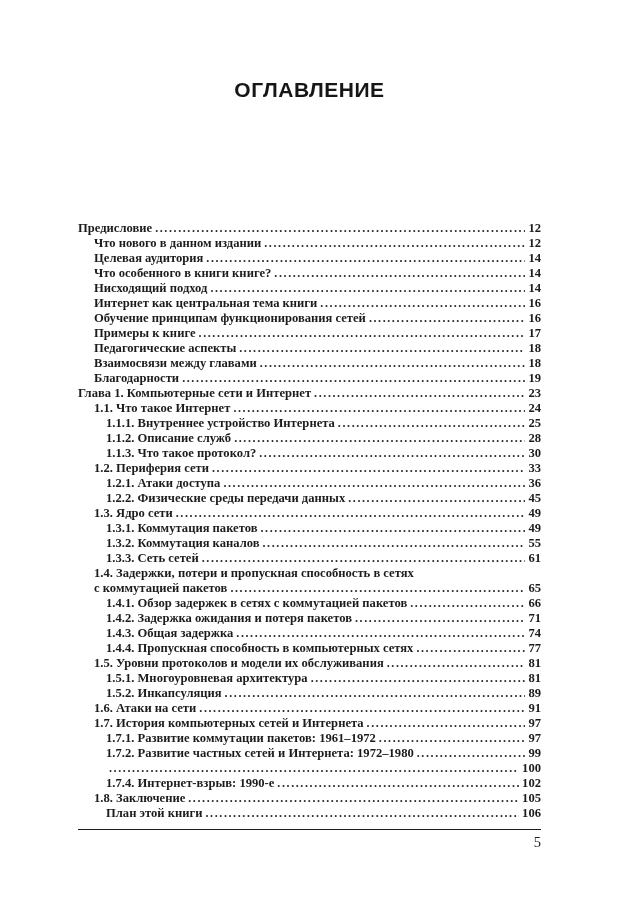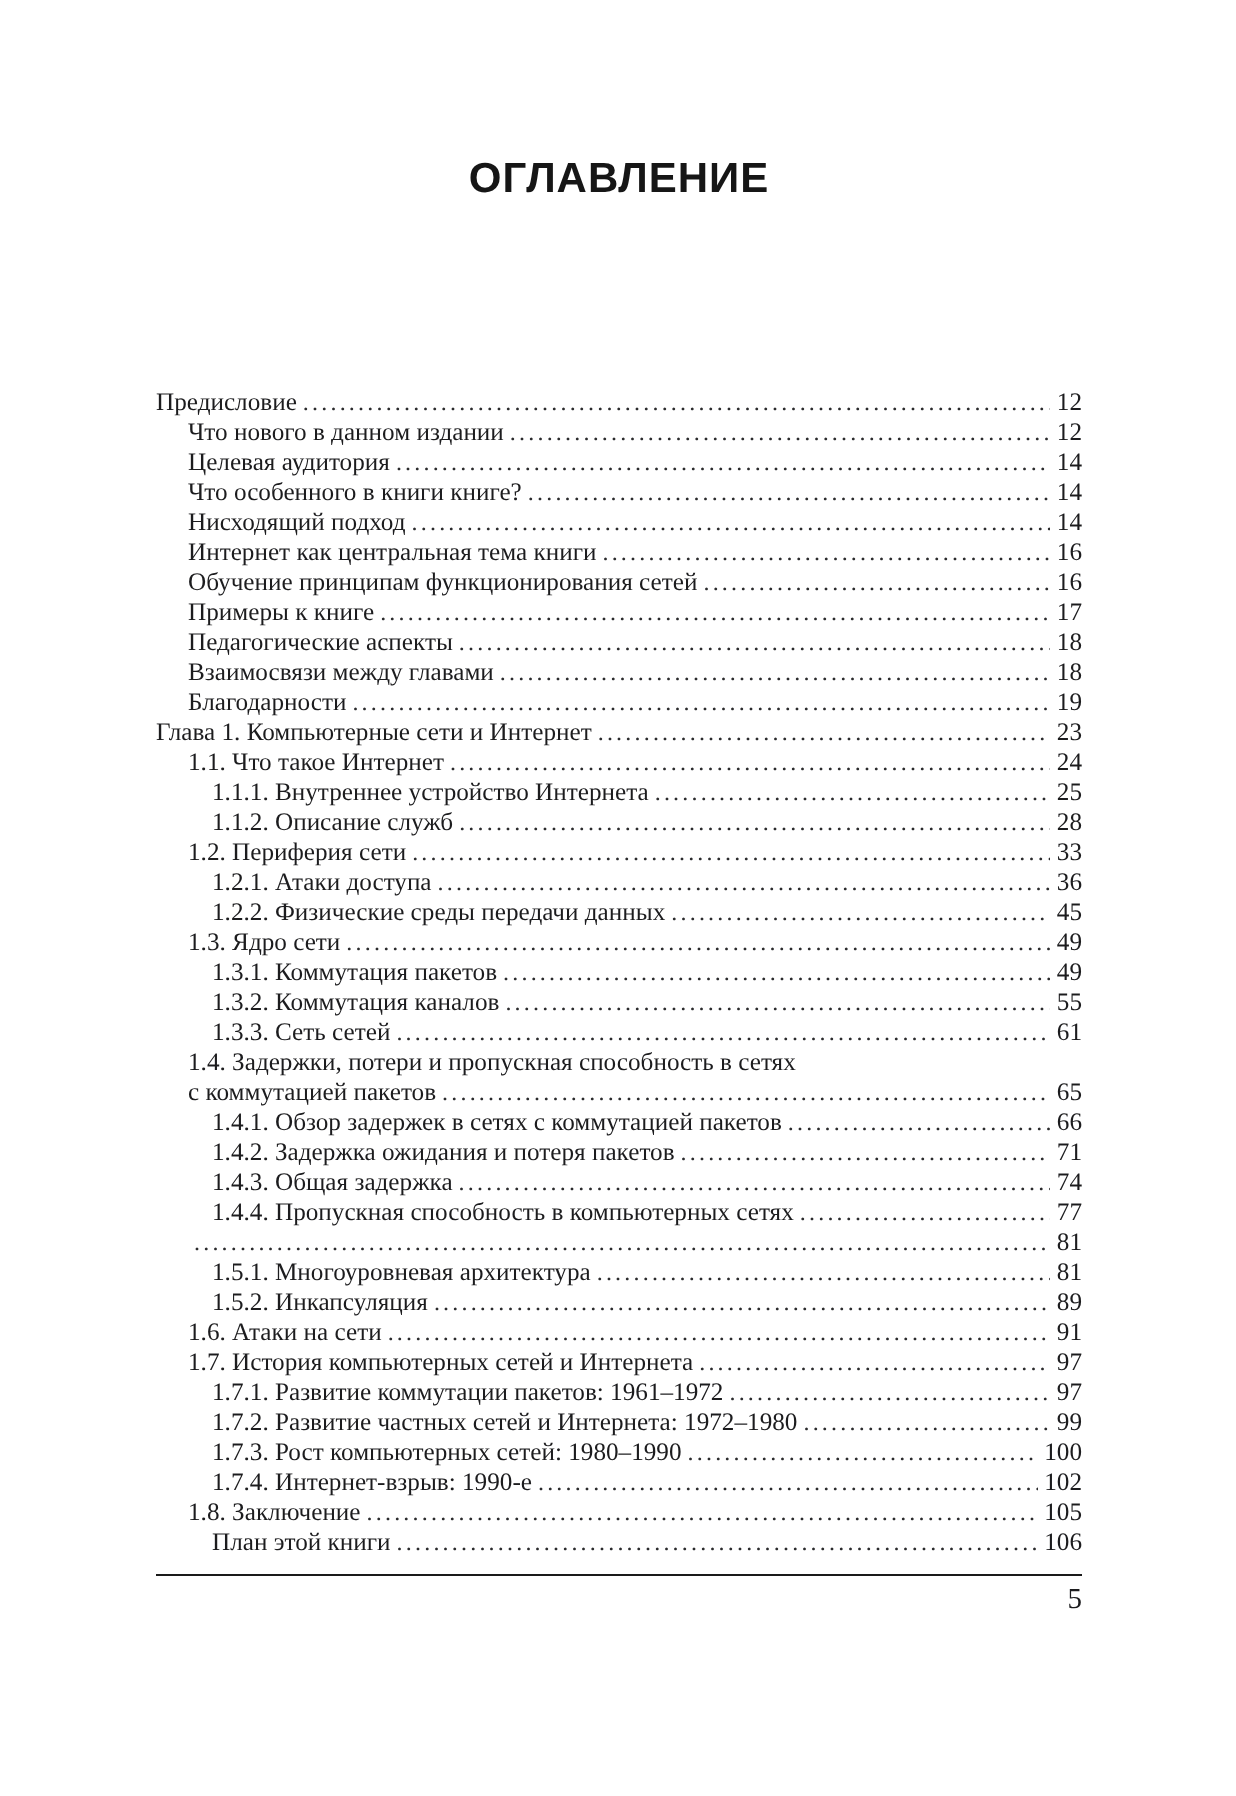--- a/index.html
+++ b/index.html
@@ -21,21 +21,22 @@
   .title {
     margin: 8px 0 0 0;
     font-family: "Liberation Sans", "DejaVu Sans", sans-serif;
     font-weight: 700;
     font-size: 21px;
     letter-spacing: 0.5px;
     text-align: center;
     color: #161616;
   }
   .toc {
-    margin-top: 92px;
+    margin-top: 119px;
+    font-weight: bold;
   }
   .row {
     display: flex;
     align-items: baseline;
     height: 15px;
     line-height: 15px;
     font-size: 12.6px;
   }
   .row.lvl1 { padding-left: 16px; }
   .row.lvl2 { padding-left: 28px; }
@@ -150,20 +151,25 @@
       <div class="row lvl2">
         <span class="label">1.1.1. Внутреннее устройство Интернета</span>
         <span class="dots"></span>
         <span class="pg">25</span>
       </div>
       <div class="row lvl2">
         <span class="label">1.1.2. Описание служб</span>
         <span class="dots"></span>
         <span class="pg">28</span>
       </div>
+      <div class="row lvl2">
+        <span class="label">1.1.3. Что такое протокол?</span>
+        <span class="dots"></span>
+        <span class="pg">30</span>
+      </div>
       <div class="row lvl1">
         <span class="label">1.2. Периферия сети</span>
         <span class="dots"></span>
         <span class="pg">33</span>
       </div>
       <div class="row lvl2">
         <span class="label">1.2.1. Атаки доступа</span>
         <span class="dots"></span>
         <span class="pg">36</span>
       </div>
@@ -216,20 +222,21 @@
         <span class="label">1.4.3. Общая задержка</span>
         <span class="dots"></span>
         <span class="pg">74</span>
       </div>
       <div class="row lvl2">
         <span class="label">1.4.4. Пропускная способность в компьютерных сетях</span>
         <span class="dots"></span>
         <span class="pg">77</span>
       </div>
       <div class="row lvl1">
+        <span class="label">1.5. Уровни протоколов и модели их обслуживания</span>
         <span class="dots"></span>
         <span class="pg">81</span>
       </div>
       <div class="row lvl2">
         <span class="label">1.5.1. Многоуровневая архитектура</span>
         <span class="dots"></span>
         <span class="pg">81</span>
       </div>
       <div class="row lvl2">
         <span class="label">1.5.2. Инкапсуляция</span>
@@ -250,21 +257,20 @@
         <span class="label">1.7.1. Развитие коммутации пакетов: 1961–1972</span>
         <span class="dots"></span>
         <span class="pg">97</span>
       </div>
       <div class="row lvl2">
         <span class="label">1.7.2. Развитие частных сетей и Интернета: 1972–1980</span>
         <span class="dots"></span>
         <span class="pg">99</span>
       </div>
       <div class="row lvl2">
-        <span class="label">1.7.3. Рост компьютерных сетей: 1980–1990</span>
         <span class="dots"></span>
         <span class="pg">100</span>
       </div>
       <div class="row lvl2">
         <span class="label">1.7.4. Интернет-взрыв: 1990-е</span>
         <span class="dots"></span>
         <span class="pg">102</span>
       </div>
       <div class="row lvl1">
         <span class="label">1.8. Заключение</span>

